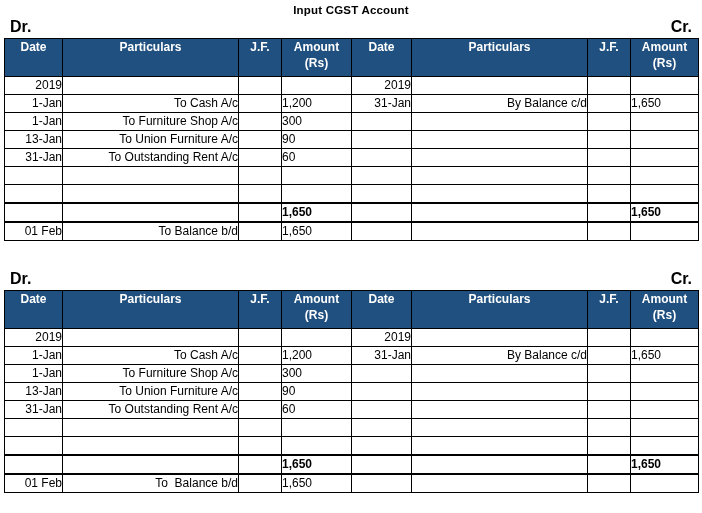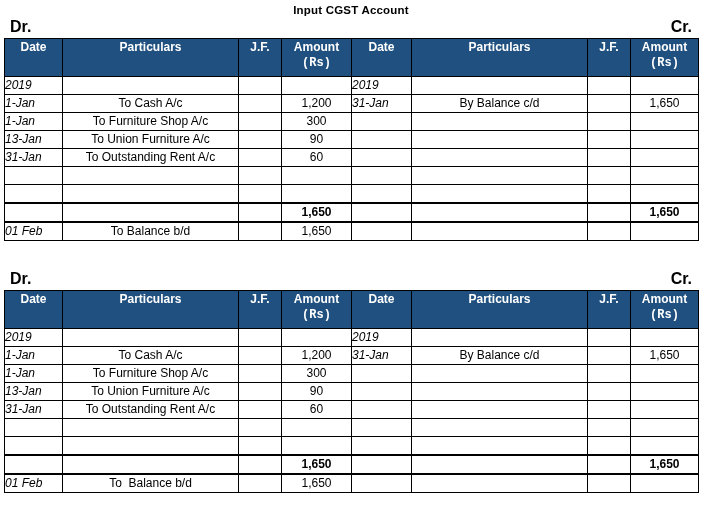--- a/index.html
+++ b/index.html
@@ -87,41 +87,40 @@
     color: #ffffff;
     font-weight: bold;
     font-size: 12px;
     text-align: center;
     height: 37px;
     line-height: 16px;
     vertical-align: middle;
     border-color: #000000;
   }
   thead th .hdr-l1 { display: block; }
-  thead th .hdr-l2 { display: block; font-family: Liberation Mono, monospace; }
+  thead th .hdr-l2 { display: block; }
 
   tbody td {
     height: 17px;
     line-height: 17px;
     font-size: 12px;
     background: #ffffff;
   }
   td.date-cell {
-    text-align: left;
+    text-align: right;
     padding-right: 4px;
-    font-style: italic;
   }
   td.part-cell {
-    text-align: center;
+    text-align: right;
     padding-left: 7px;
     white-space: pre;
   }
   td.jf-cell { }
   td.amt-cell {
-    text-align: center;
+    text-align: left;
     padding-right: 7px;
   }
 
   
   tr.totals-row td {
     font-weight: bold;
     height: 17px;
     border-top: 2px solid #000000;
     border-bottom: 2px solid #000000;
   }

